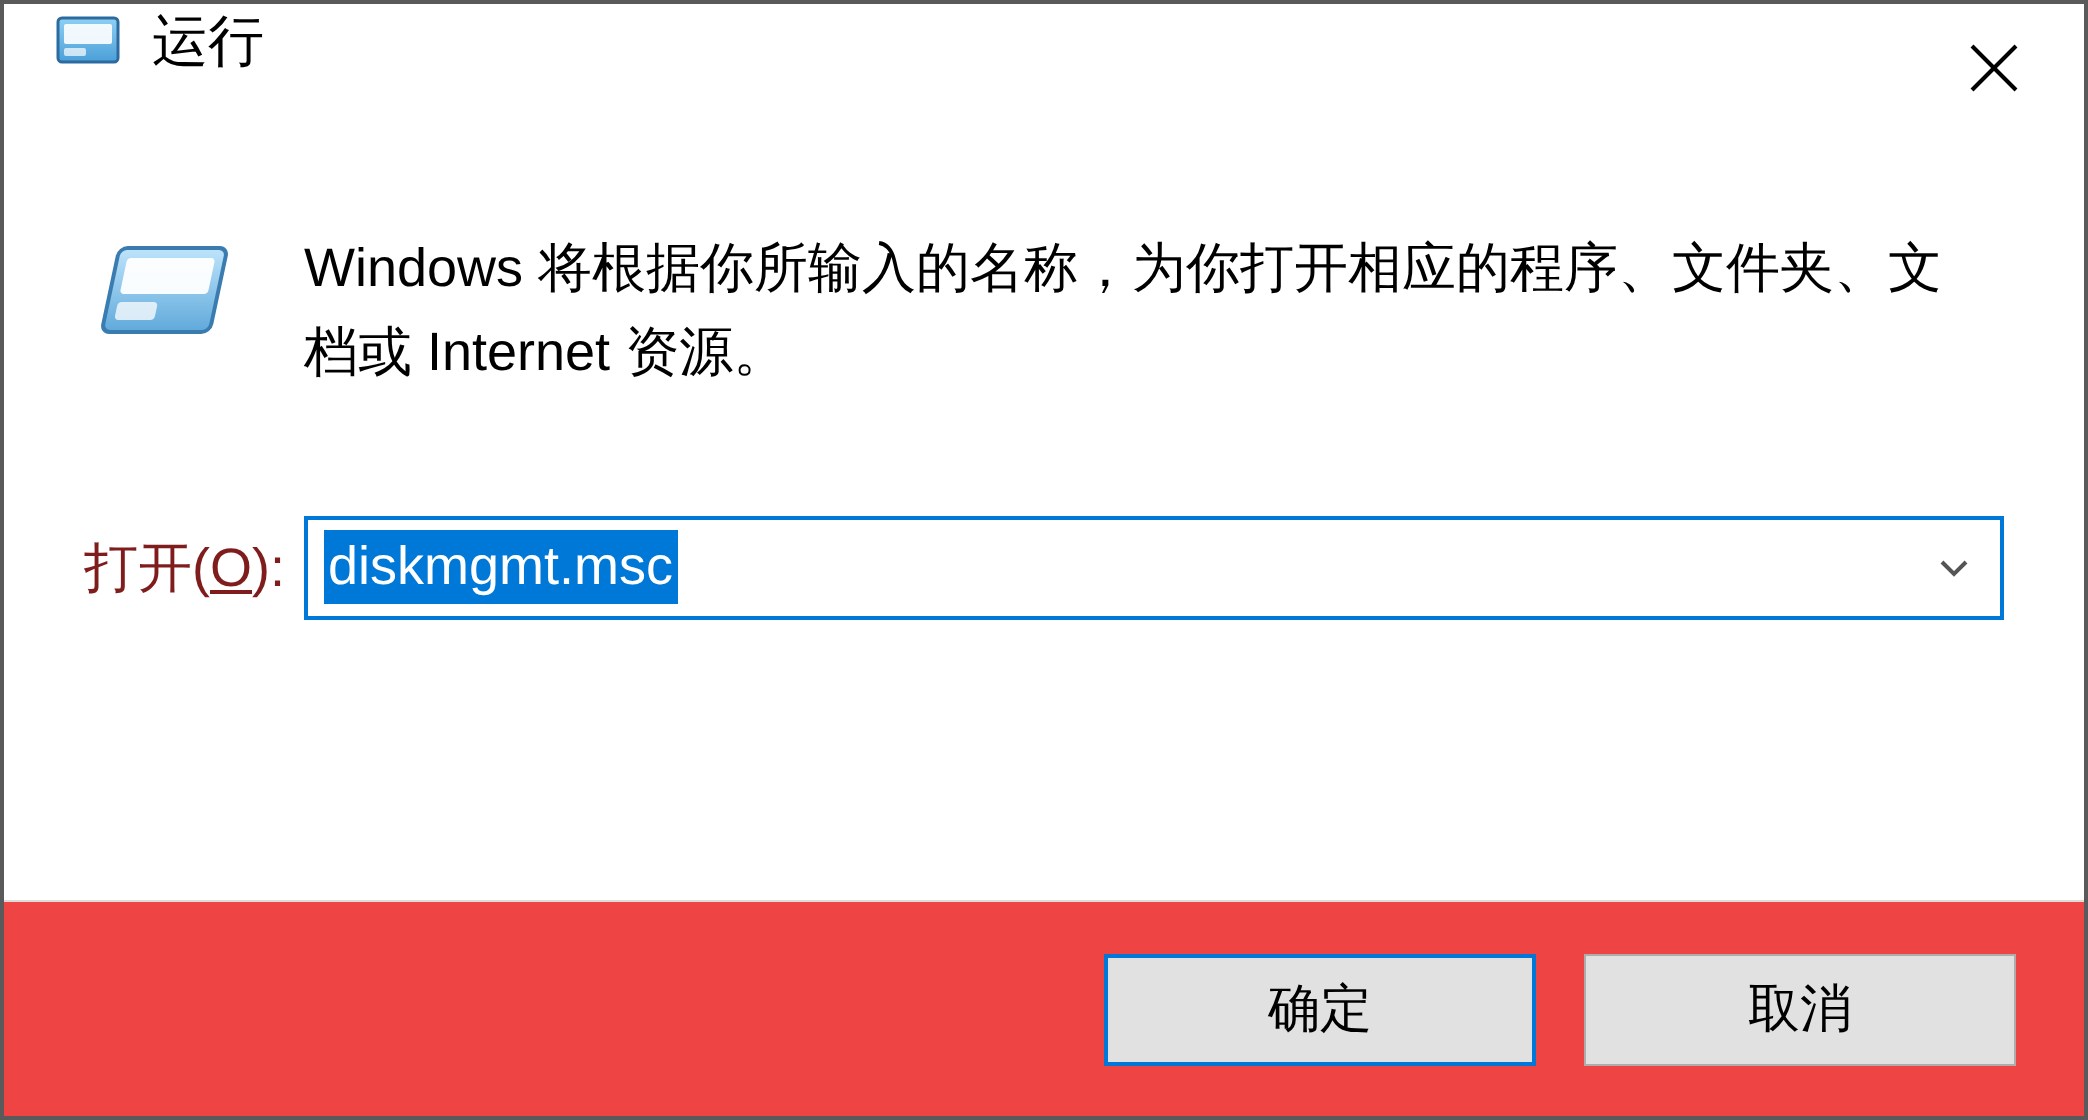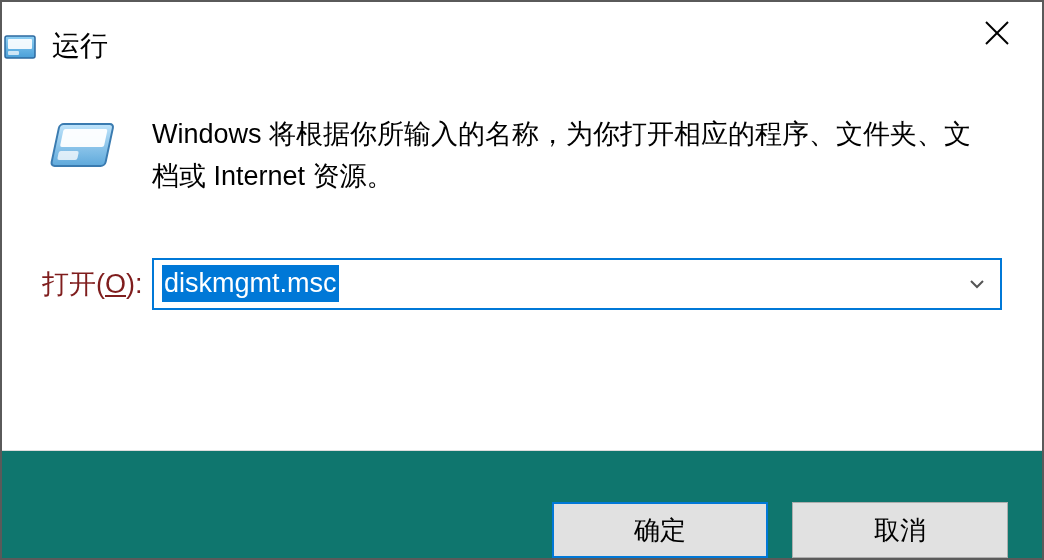--- a/index.html
+++ b/index.html
@@ -18,21 +18,22 @@
       background: #ffffff;
       border: 2px solid #5a5a5a;
       display: flex;
       flex-direction: column;
     }
 
     
     .titlebar {
       height: 64px;
       display: flex;
-      align-items: flex-end;
+      align-items: flex-start;
+      padding-left: 24px;
       padding-right: 0;
       border-bottom: 1px solid rgba(0,0,0,0);
     }
 
     .titlebar-icon {
       width: 36px;
       height: 36px;
       margin-right: 14px;
       display: flex;
       align-items: center;
@@ -132,24 +133,24 @@
       height: 100%;
       display: flex;
       align-items: center;
       justify-content: center;
     }
     .combo-chevron svg { width: 20px; height: 20px; }
 
     
     .buttonbar {
       height: 108px;
-      background: #0f766e;
+      background: #ef4444;
       border-top: 1px solid #dcdcdc;
       display: flex;
-      align-items: flex-end;
+      align-items: center;
       justify-content: flex-end;
       padding-right: 34px;
       gap: 24px;
     }
 
     .btn {
       width: 216px;
       height: 56px;
       background: #e1e1e1;
       border: 1px solid #adadad;

